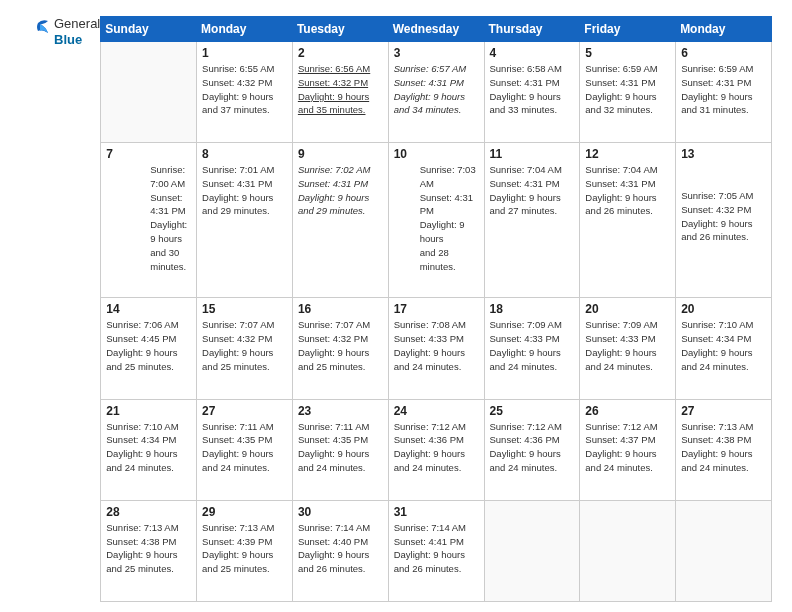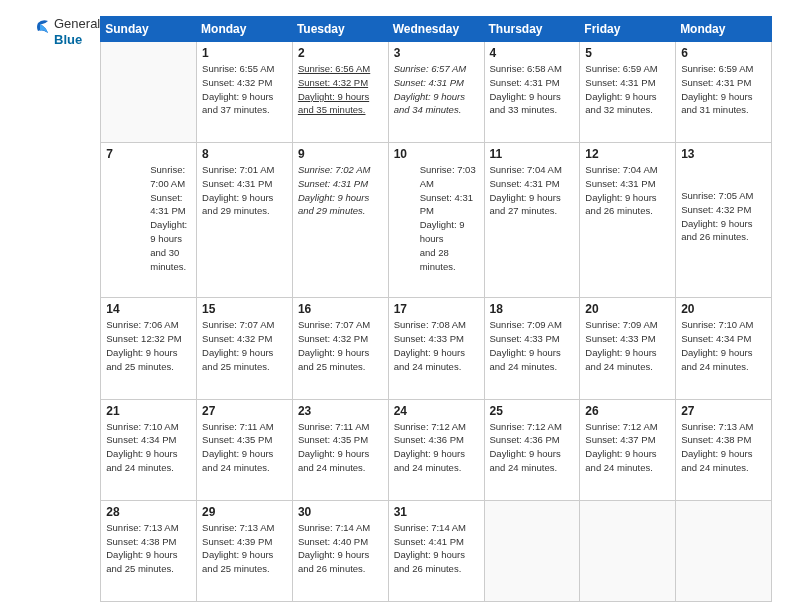--- a/index.html
+++ b/index.html
@@ -213,21 +213,21 @@
             <div class="day-info" style="white-space: pre-line; margin-top: 28px;">Sunrise: 7:05 AM
 Sunset: 4:32 PM
 Daylight: 9 hours
 and 26 minutes.</div>
           </td>
         </tr>
         <tr>
           <td>
             <span class="day-number">14</span>
             <div class="day-info" style="white-space: pre-line;">Sunrise: 7:06 AM
-Sunset: 12:32 PM
+Sunset: 4:45 PM
 Daylight: 9 hours
 and 25 minutes.</div>
           </td>
           <td>
             <span class="day-number">15</span>
             <div class="day-info" style="white-space: pre-line;">Sunrise: 7:07 AM
 Sunset: 4:32 PM
 Daylight: 9 hours
 and 25 minutes.</div>
           </td>

